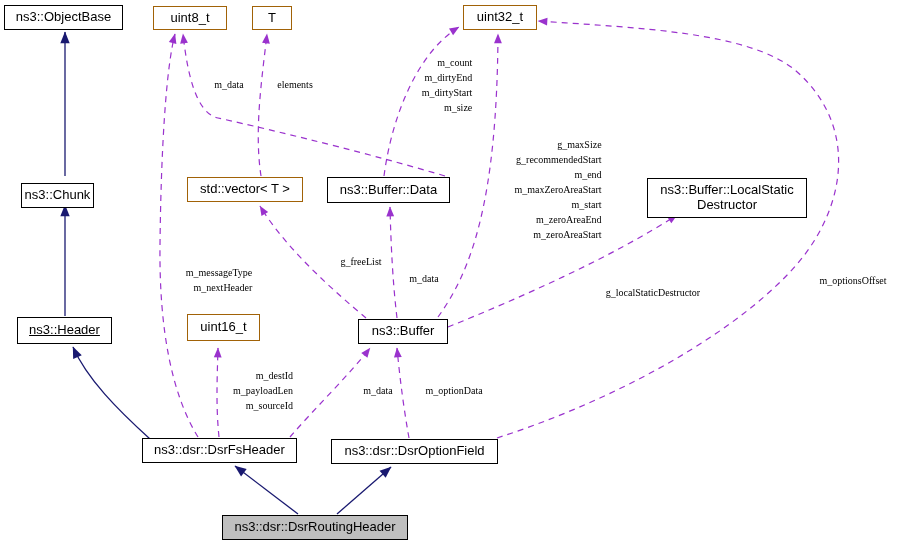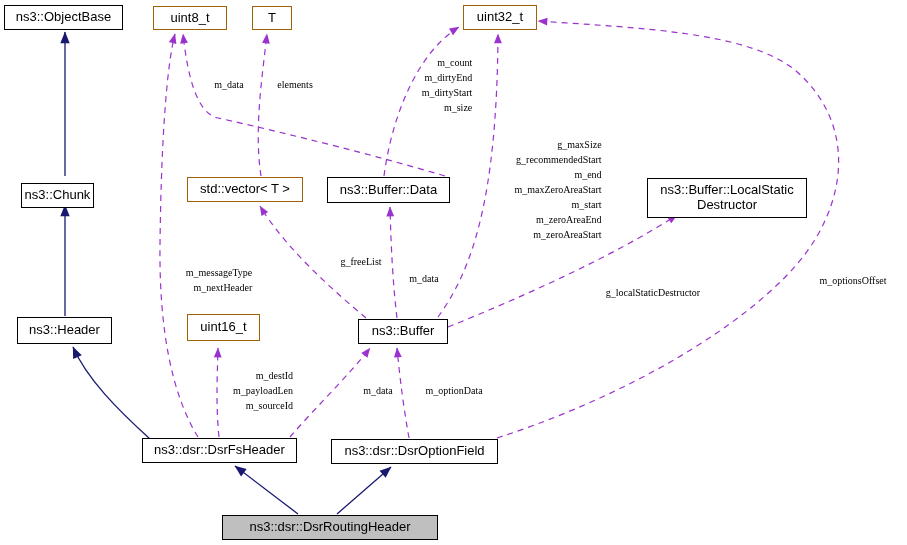--- a/index.html
+++ b/index.html
@@ -76,27 +76,27 @@
   <div class="node gray" style="left:153px;top:6px;width:74px;height:24px;">uint8_t</div>
   <div class="node gray" style="left:252px;top:6px;width:40px;height:24px;">T</div>
   <div class="node gray" style="left:463px;top:5px;width:74px;height:25px;">uint32_t</div>
 
   <div class="node" style="left:21px;top:183px;width:73px;height:25px;">ns3::Chunk</div>
   <div class="node gray" style="left:187px;top:177px;width:116px;height:25px;">std::vector&lt; T &gt;</div>
   <div class="node" style="left:327px;top:177px;width:123px;height:26px;">ns3::Buffer::Data</div>
   <div class="node" style="left:647px;top:170px;width:160px;height:40px;margin-top:8px;">ns3::Buffer::LocalStatic
 Destructor</div>
 
-  <div class="node" style="left:17px;top:317px;width:95px;height:27px;">ns3::Header</div>
+  <div class="node" style="left:17px;top:317px;width:95px;height:27px;text-decoration:underline;">ns3::Header</div>
   <div class="node gray" style="left:187px;top:314px;width:73px;height:27px;">uint16_t</div>
   <div class="node" style="left:358px;top:319px;width:90px;height:25px;">ns3::Buffer</div>
 
   <div class="node" style="left:142px;top:438px;width:155px;height:25px;">ns3::dsr::DsrFsHeader</div>
   <div class="node" style="left:331px;top:439px;width:167px;height:25px;">ns3::dsr::DsrOptionField</div>
-  <div class="node selected" style="left:222px;top:515px;width:216px;height:25px;">ns3::dsr::DsrRoutingHeader</div>
+  <div class="node selected" style="left:222px;top:515px;width:186px;height:25px;">ns3::dsr::DsrRoutingHeader</div>
 
   <div class="elabel" style="left:229px;top:77px;">m_data</div>
   <div class="elabel" style="left:295px;top:77px;">elements</div>
   <div class="elabel" style="left:447px;top:55px;">m_count
 m_dirtyEnd
 m_dirtyStart
 m_size</div>
   <div class="elabel" style="left:219px;top:265px;">m_messageType
 m_nextHeader</div>
   <div class="elabel" style="left:558px;top:137px;">g_maxSize

